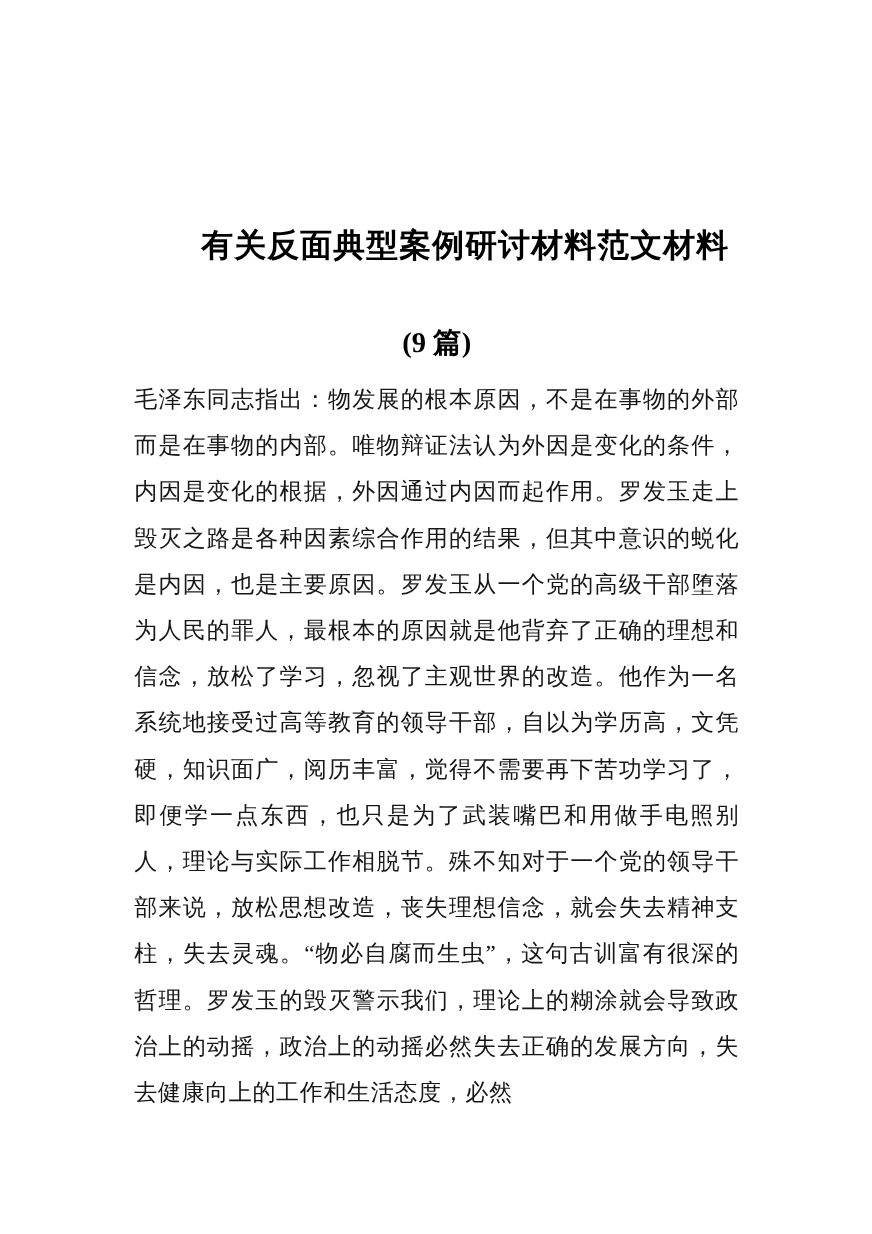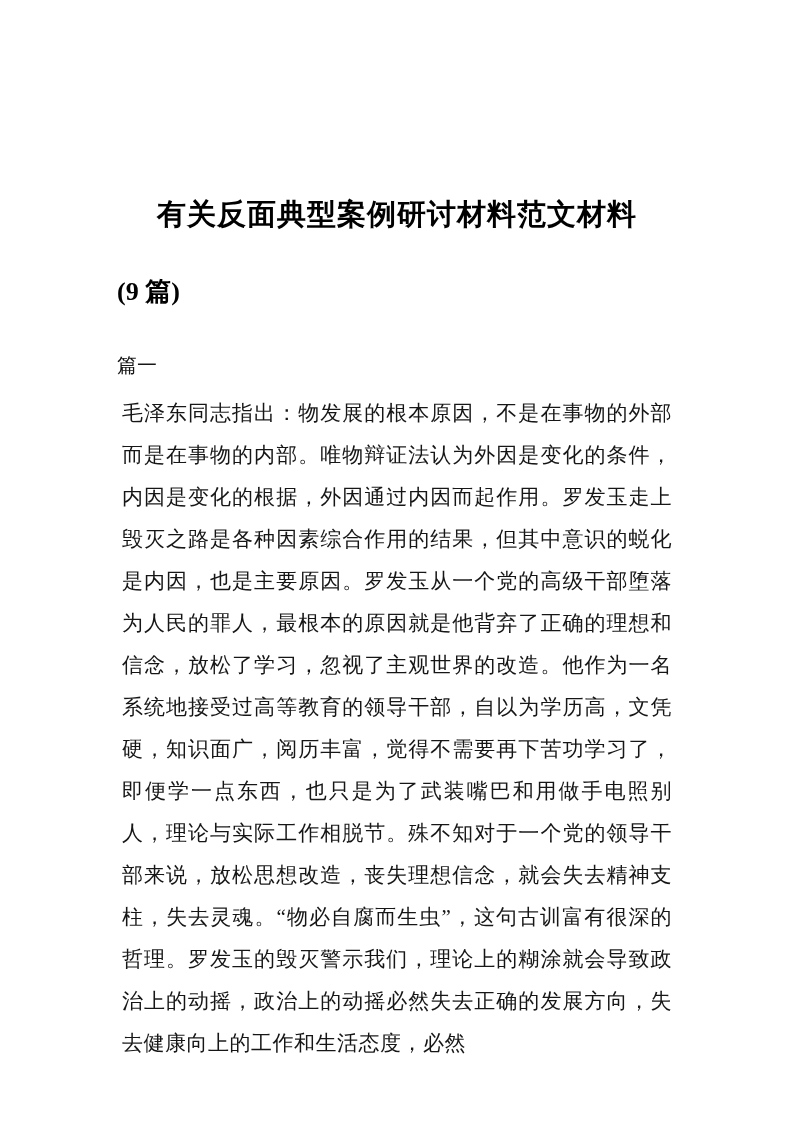--- a/index.html
+++ b/index.html
@@ -16,36 +16,36 @@
     font-family: "Liberation Serif", "DejaVu Serif", serif;
     color: #161616;
   }
   .content {
     position: absolute;
     left: 117px;
     top: 0;
     width: 560px;
   }
   .doc-title {
-    margin: 4px;
+    margin: 14px;
     padding-top: 190px;
     font-size: 29px;
     font-weight: 700;
     letter-spacing: 1px;
     line-height: 40px;
-    text-align: center;
+    text-align: right;
     color: #000000;
   }
   .doc-subtitle {
     margin: 0;
     padding-top: 37px;
     font-size: 26px;
     font-weight: 700;
     line-height: 34px;
-    text-align: left;
+    text-align: center;
     color: #000000;
   }
   .section-label {
     margin: 0;
     padding-top: 42px;
     font-size: 20px;
     font-weight: 400;
     line-height: 28px;
     text-align: left;
   }
@@ -60,16 +60,15 @@
     word-break: break-all;
   }
 </style>
 </head>
 <body>
 
 <div class="page">
   <div class="content">
     <h1 class="doc-title">有关反面典型案例研讨材料范文材料</h1>
     <h2 class="doc-subtitle">(9 篇)</h2>
-    <p class="section-label">篇一</p>
     <p class="body-paragraph">毛泽东同志指出：物发展的根本原因，不是在事物的外部而是在事物的内部。唯物辩证法认为外因是变化的条件，内因是变化的根据，外因通过内因而起作用。罗发玉走上毁灭之路是各种因素综合作用的结果，但其中意识的蜕化是内因，也是主要原因。罗发玉从一个党的高级干部堕落为人民的罪人，最根本的原因就是他背弃了正确的理想和信念，放松了学习，忽视了主观世界的改造。他作为一名系统地接受过高等教育的领导干部，自以为学历高，文凭硬，知识面广，阅历丰富，觉得不需要再下苦功学习了，即便学一点东西，也只是为了武装嘴巴和用做手电照别人，理论与实际工作相脱节。殊不知对于一个党的领导干部来说，放松思想改造，丧失理想信念，就会失去精神支柱，失去灵魂。“物必自腐而生虫”，这句古训富有很深的哲理。罗发玉的毁灭警示我们，理论上的糊涂就会导致政治上的动摇，政治上的动摇必然失去正确的发展方向，失去健康向上的工作和生活态度，必然</p>
   </div>
 </div>
 
 </body></html>

